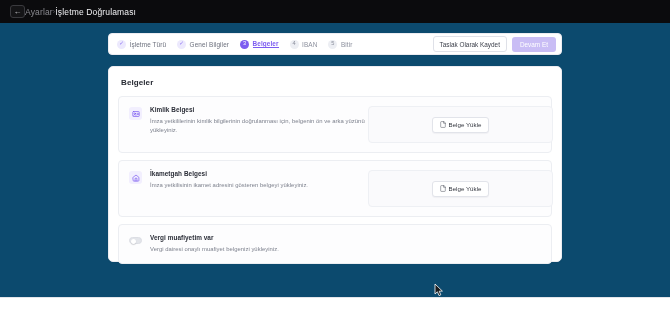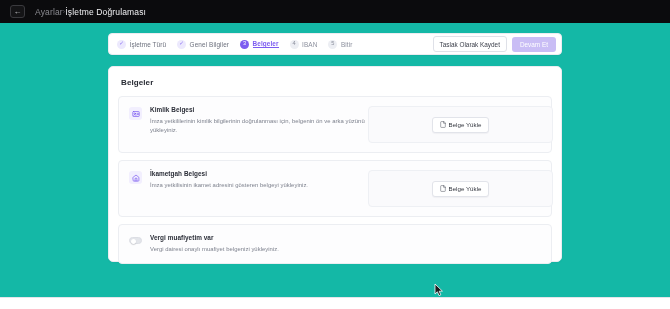--- a/index.html
+++ b/index.html
@@ -39,35 +39,34 @@
     align-items: center;
     justify-content: center;
     color: #d5d5d9;
     font-size: 8px;
     line-height: 1;
     cursor: pointer;
   }
   .crumbs {
     display: flex;
     align-items: center;
-    margin-left: 10px;
     font-size: 8.5px;
     letter-spacing: .15px;
   }
   .crumb-muted { color: #8b8b91; cursor: pointer; }
   .crumb-sep   { color: #5a5a60; font-size: 7px; }
   .crumb-cur   { color: #f2f2f4; }
 
   
   .canvas {
     position: absolute;
     top: 23px; left: 0;
     width: 670px;
     height: 274px;
-    background: #14b8a6;
+    background: #0c4a6e;
   }
 
   
   .stepper-card {
     position: absolute;
     top: 10px; left: 108px;
     width: 454px;
     height: 22px;
     background: #ffffff;
     border: 1px solid #ececf1;

